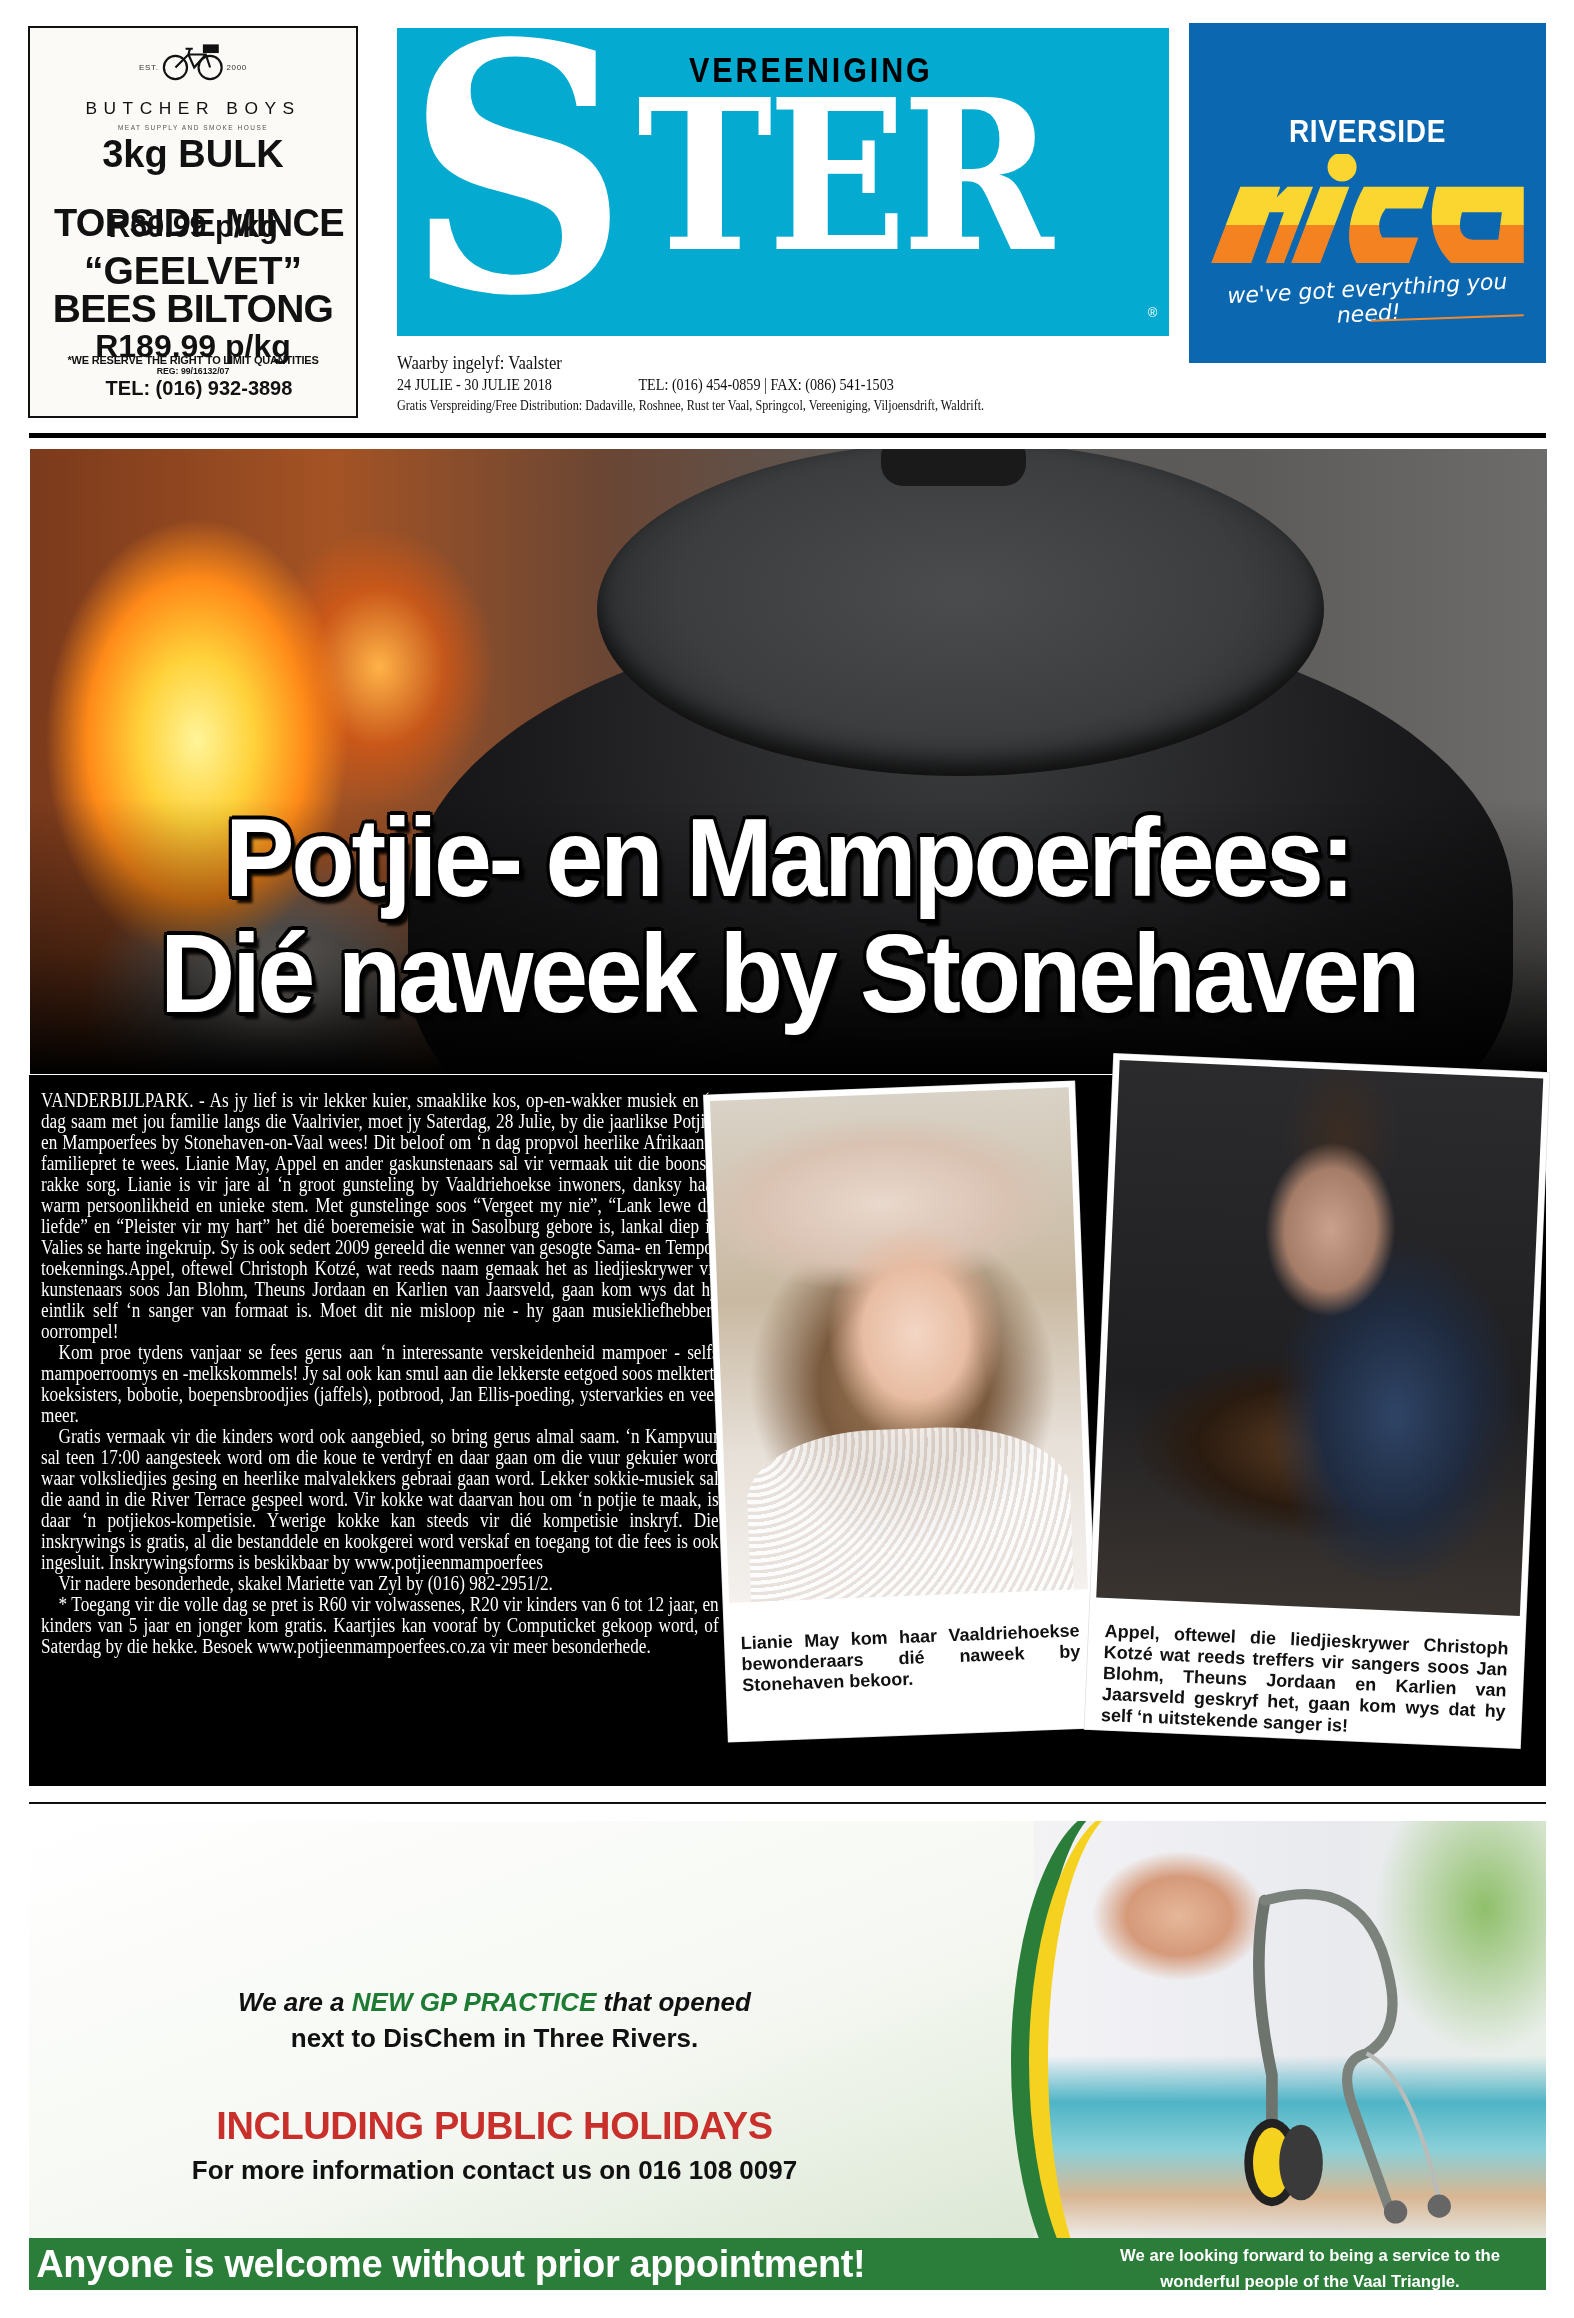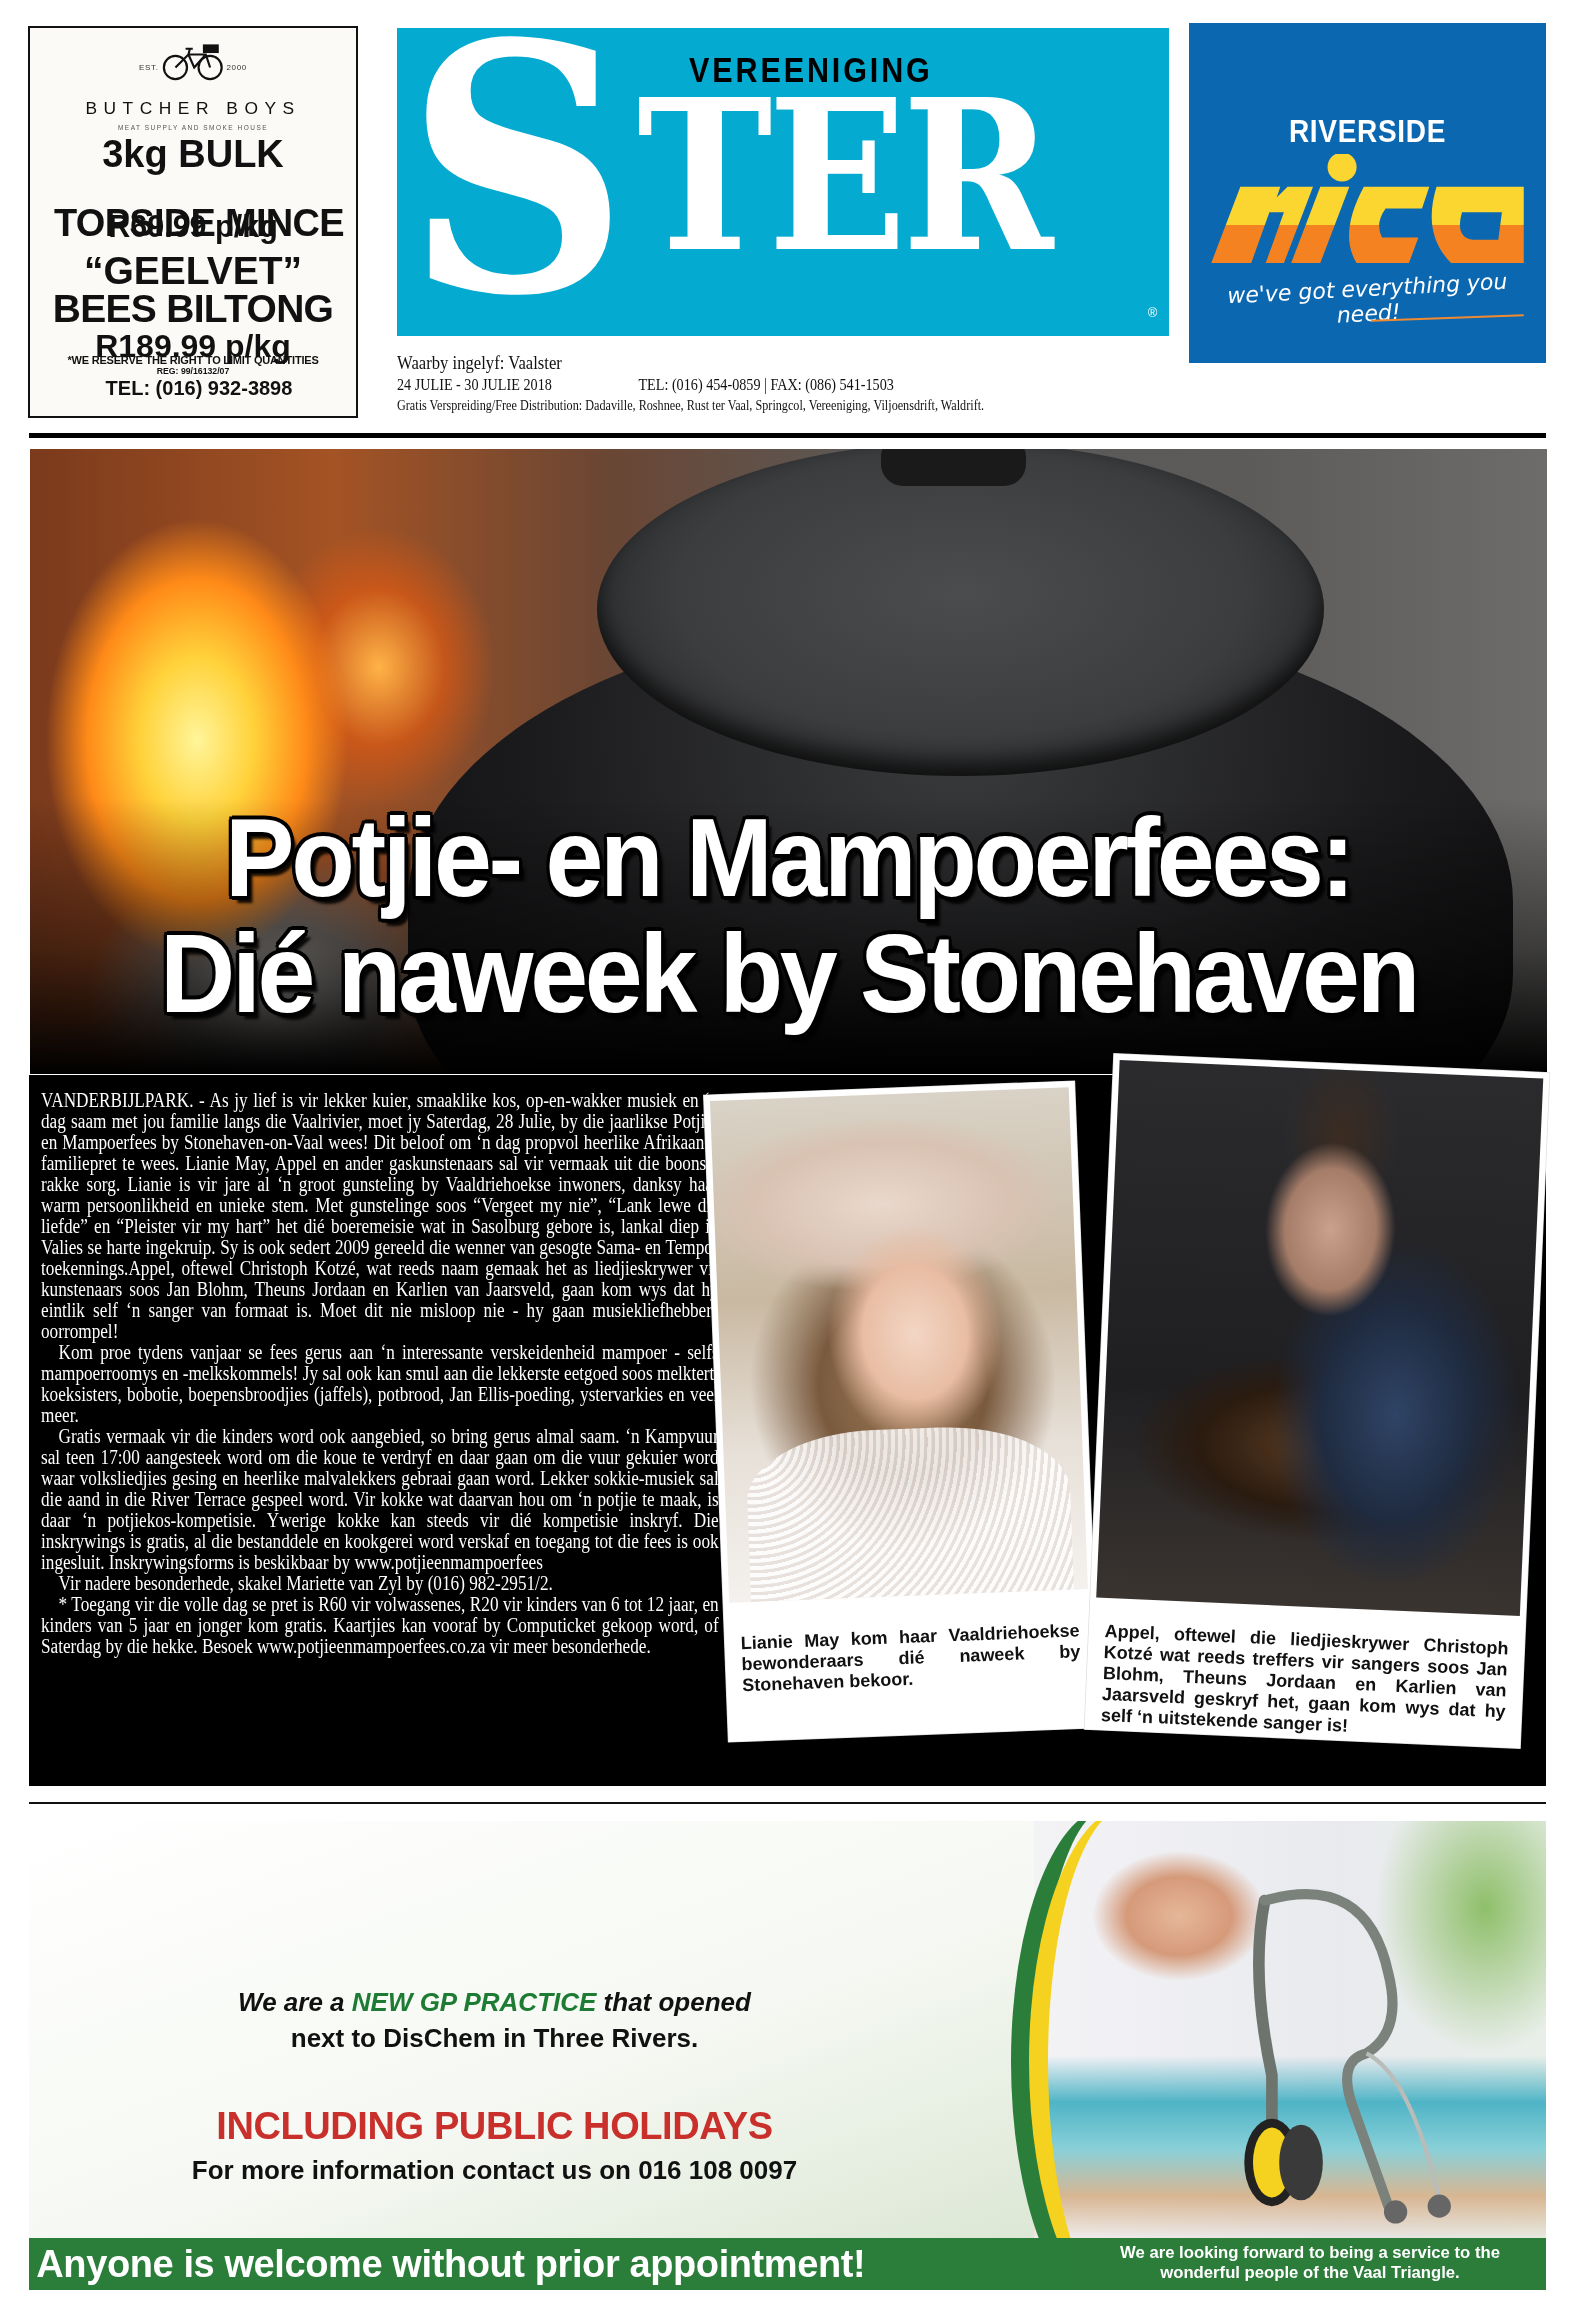--- a/index.html
+++ b/index.html
@@ -169,21 +169,21 @@
     background:
       radial-gradient(ellipse 87px 65px at 145px 95px, #e6b79a 0%, #d59a7a 60%, rgba(0,0,0,0) 100%),
       radial-gradient(ellipse 109px 145px at 451px 87px, #8fbf6a 0%, rgba(255,255,255,0) 100%),
       linear-gradient(180deg, rgba(0,0,0,0) 50%, #4fb4c6 60%, #89d0d8 70%, #d8b692 80%, rgba(0,0,0,0) 90%),
       linear-gradient(90deg, #f3f3f6 0%, #e9eaee 60%, #e8efe9 100%);
   }
   .dr-swoosh-g { position: absolute; left: 982px; top: -14.5px; width: 124px; height: 509px; border-left: 26px solid #2b7d3a; border-radius: 80% 0 0 80% / 50% 0 0 50%; }
   .dr-swoosh-y { position: absolute; left: 1000px; top: -14.5px; width: 124px; height: 509px; border-left: 19px solid #f4d21f; border-radius: 80% 0 0 80% / 50% 0 0 50%; }
   .steth { position: absolute; left: 1192px; top: 65px; width: 291px; height: 342px; }
   .dr-right-band { position: absolute; left: 1040px; top: 417px; width: 477px; height: 52px; background: rgba(43,125,58,0.85); }
-  .dr-service { position: absolute; left: 1054px; top: 422px; width: 454px; color: #fff; font-weight: bold; font-size: 16.7px; line-height: 20px; text-align: center; }
+  .dr-service { position: absolute; left: 1054px; top: 422px; width: 454px; color: #fff; font-weight: bold; font-size: 16.7px; line-height: 26px; text-align: center; }
 </style>
 </head>
 <body>
 
 <div class="butcher-ad">
   <div class="bb-logo">
     <span class="bb-est l">EST.</span>
     <svg class="bb-bike" viewBox="0 0 90 58">
       <circle cx="20" cy="38" r="16" fill="none" stroke="#111" stroke-width="3"></circle>
       <circle cx="68" cy="38" r="16" fill="none" stroke="#111" stroke-width="3"></circle>

